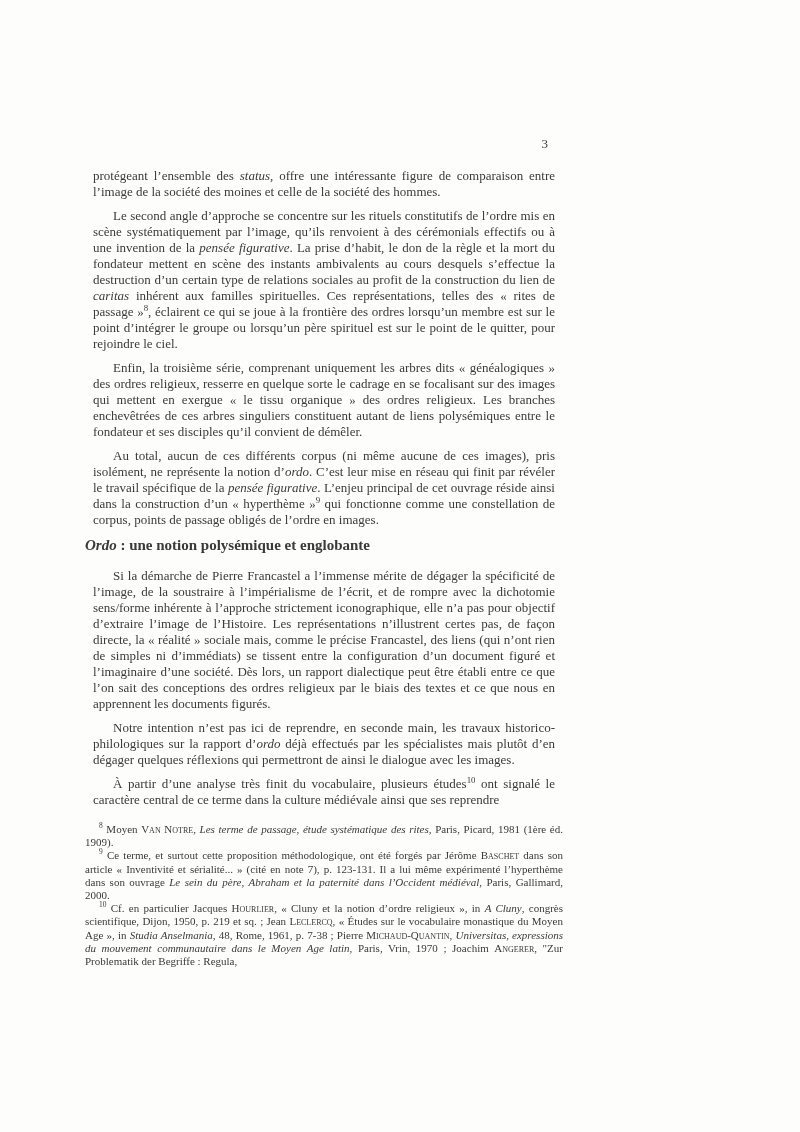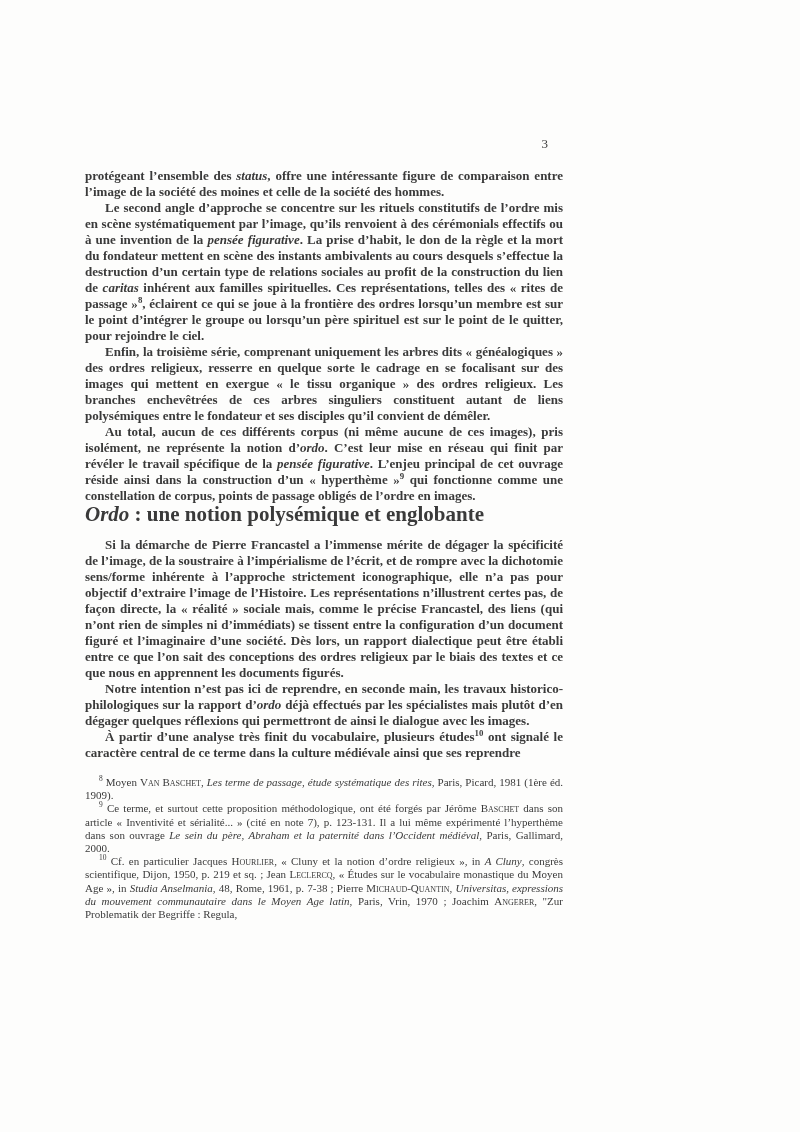--- a/index.html
+++ b/index.html
@@ -21,30 +21,29 @@
     width: 478px;
   }
   .page-number {
     text-align: right;
     padding-right: 15px;
     font-size: 13px;
     line-height: 13px;
     margin-bottom: 18px;
   }
   .body-text p {
-    margin: 0;
+    margin: 8px;
     font-size: 13px;
     line-height: 16px;
     text-align: justify;
-    font-weight: bold;
   }
   .body-text p.indent { text-indent: 20px; }
   .body-text h2 {
     margin: 1px 0 13px 0;
-    font-size: 21px;
+    font-size: 15px;
     line-height: 19px;
     font-weight: bold;
   }
   .footnotes { margin-top: 15px; }
   .footnotes p {
     margin: 0;
     font-size: 11px;
     line-height: 13.2px;
     text-align: justify;
     text-indent: 14px;
@@ -64,18 +63,18 @@
         <p><span>protégeant l’ensemble des </span><span class="i">status</span><span>, offre une intéressante figure de comparaison entre l’image de la société des moines et celle de la société des hommes.</span></p>
         <p class="indent"><span>Le second angle d’approche se concentre sur les rituels constitutifs de l’ordre mis en scène systématiquement par l’image, qu’ils renvoient à des cérémonials effectifs ou à une invention de la </span><span class="i">pensée figurative</span><span>. La prise d’habit, le don de la règle et la mort du fondateur mettent en scène des instants ambivalents au cours desquels s’effectue la destruction d’un certain type de relations sociales au profit de la construction du lien de </span><span class="i">caritas</span><span> inhérent aux familles spirituelles. Ces représentations, telles des « rites de passage »</span><sup>8</sup><span>, éclairent ce qui se joue à la frontière des ordres lorsqu’un membre est sur le point d’intégrer le groupe ou lorsqu’un père spirituel est sur le point de le quitter, pour rejoindre le ciel.</span></p>
         <p class="indent"><span>Enfin, la troisième série, comprenant uniquement les arbres dits « généalogiques » des ordres religieux, resserre en quelque sorte le cadrage en se focalisant sur des images qui mettent en exergue « le tissu organique » des ordres religieux. Les branches enchevêtrées de ces arbres singuliers constituent autant de liens polysémiques entre le fondateur et ses disciples qu’il convient de démêler.</span></p>
         <p class="indent"><span>Au total, aucun de ces différents corpus (ni même aucune de ces images), pris isolément, ne représente la notion d’</span><span class="i">ordo</span><span>. C’est leur mise en réseau qui finit par révéler le travail spécifique de la </span><span class="i">pensée figurative</span><span>. L’enjeu principal de cet ouvrage réside ainsi dans la construction d’un « hyperthème »</span><sup>9</sup><span> qui fonctionne comme une constellation de corpus, points de passage obligés de l’ordre en images.</span></p>
         <h2><span class="i b">Ordo</span><span class="b"> : une notion polysémique et englobante</span></h2>
         <p class="indent"><span>Si la démarche de Pierre Francastel a l’immense mérite de dégager la spécificité de l’image, de la soustraire à l’impérialisme de l’écrit, et de rompre avec la dichotomie sens/forme inhérente à l’approche strictement iconographique, elle n’a pas pour objectif d’extraire l’image de l’Histoire. Les représentations n’illustrent certes pas, de façon directe, la « réalité » sociale mais, comme le précise Francastel, des liens (qui n’ont rien de simples ni d’immédiats) se tissent entre la configuration d’un document figuré et l’imaginaire d’une société. Dès lors, un rapport dialectique peut être établi entre ce que l’on sait des conceptions des ordres religieux par le biais des textes et ce que nous en apprennent les documents figurés.</span></p>
         <p class="indent"><span>Notre intention n’est pas ici de reprendre, en seconde main, les travaux historico-philologiques sur la rapport d’</span><span class="i">ordo</span><span> déjà effectués par les spécialistes mais plutôt d’en dégager quelques réflexions qui permettront de ainsi le dialogue avec les images.</span></p>
         <p class="indent"><span>À partir d’une analyse très finit du vocabulaire, plusieurs études</span><sup>10</sup><span> ont signalé le caractère central de ce terme dans la culture médiévale ainsi que ses reprendre</span></p>
       </div>
     <div class="footnotes">
-        <p><sup>8</sup><span> Moyen </span><span class="sc">Van Baschet</span><span>, </span><span class="i">Les terme de passage, étude systématique des rites</span><span>, Paris, Picard, 1981 (1ère éd. 1909).</span></p>
+        <p><sup>8</sup><span> Moyen </span><span class="sc">Van Notre</span><span>, </span><span class="i">Les terme de passage, étude systématique des rites</span><span>, Paris, Picard, 1981 (1ère éd. 1909).</span></p>
         <p><sup>9</sup><span> Ce terme, et surtout cette proposition méthodologique, ont été forgés par Jérôme </span><span class="sc">Baschet</span><span> dans son article « Inventivité et sérialité... » (cité en note 7), p. 123-131. Il a lui même expérimenté l’hyperthème dans son ouvrage </span><span class="i">Le sein du père, Abraham et la paternité dans l’Occident médiéval</span><span>, Paris, Gallimard, 2000.</span></p>
         <p><sup>10</sup><span> Cf. en particulier Jacques </span><span class="sc">Hourlier</span><span>, « Cluny et la notion d’ordre religieux », in </span><span class="i">A Cluny</span><span>, congrès scientifique, Dijon, 1950, p. 219 et sq. ; Jean </span><span class="sc">Leclercq</span><span>, « Études sur le vocabulaire monastique du Moyen Age », in </span><span class="i">Studia Anselmania</span><span>, 48, Rome, 1961, p. 7-38 ; Pierre </span><span class="sc">Michaud-Quantin</span><span>, </span><span class="i">Universitas, expressions du mouvement communautaire dans le Moyen Age latin</span><span>, Paris, Vrin, 1970 ; Joachim </span><span class="sc">Angerer</span><span>, "Zur Problematik der Begriffe : Regula,</span></p>
       </div>
   </div>
 </div>
 
 </body></html>

